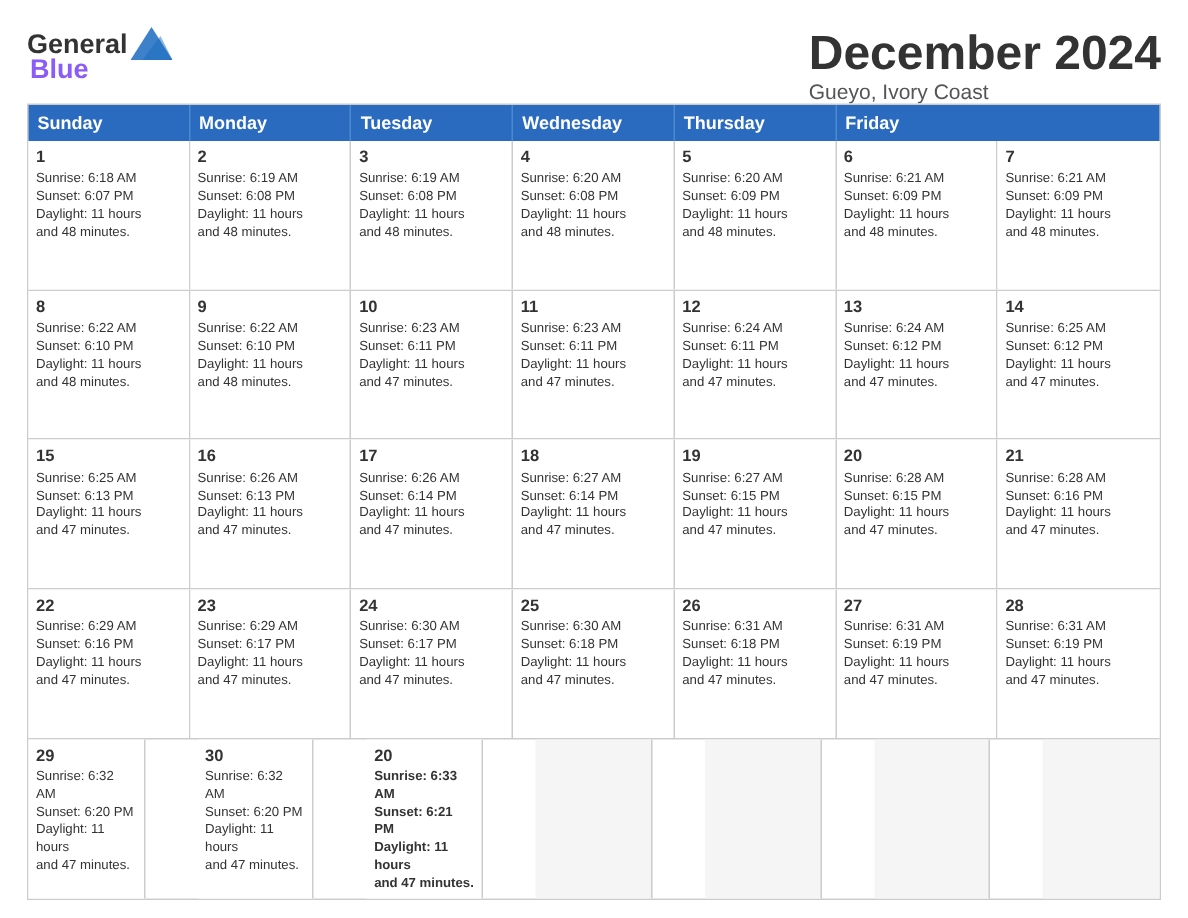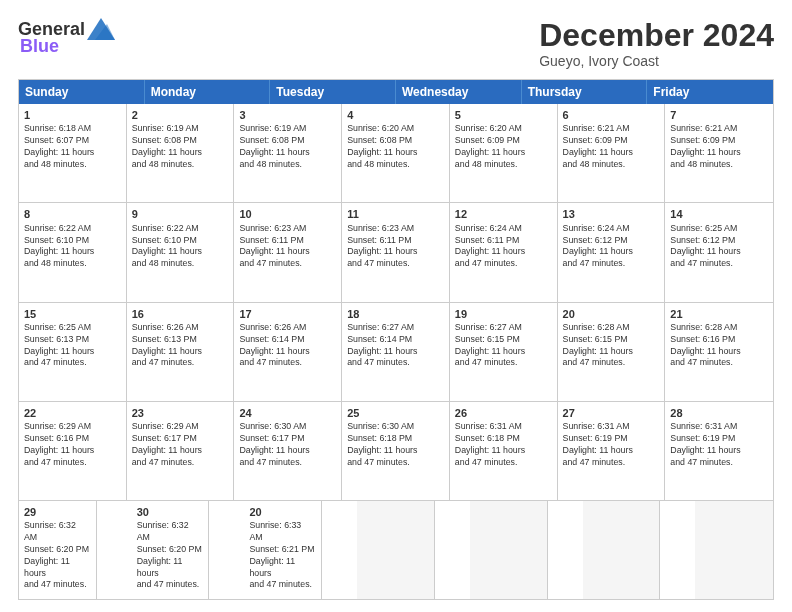--- a/index.html
+++ b/index.html
@@ -14,21 +14,20 @@
       width: 792px;
       height: 612px;
       padding: 18px 18px 12px 18px;
       display: flex;
       flex-direction: column;
     }
     .header {
       display: flex;
       justify-content: space-between;
       align-items: flex-start;
-      margin-bottom: 10px;
     }
     .logo {
       display: flex;
       flex-direction: column;
       align-items: flex-start;
     }
     .logo-text {
       display: flex;
       align-items: center;
       font-size: 18px;
@@ -57,21 +56,21 @@
       color: #555;
     }
     .calendar {
       flex: 1;
       display: flex;
       flex-direction: column;
       border: 1px solid #ccc;
     }
     .cal-header {
       display: grid;
-      grid-template-columns: repeat(6, 1fr);
+      grid-template-columns: repeat(7, 1fr);
       background: #2a6bbf;
     }
     .cal-header-cell {
       color: #fff;
       font-size: 12px;
       font-weight: bold;
       padding: 5px 6px;
       border-right: 1px solid #4a8bd0;
     }
     .cal-header-cell:last-child { border-right: none; }
@@ -355,21 +354,21 @@
           </div>
           <div class="cal-cell">
             <span class="day-num">30</span>
             <div class="cell-text" style="white-space: pre-line;">Sunrise: 6:32 AM
 Sunset: 6:20 PM
 Daylight: 11 hours
 and 47 minutes.</div>
           </div>
           <div class="cal-cell">
             <span class="day-num">20</span>
-            <div class="cell-text" style="white-space: pre-line;">Sunrise: 6:33 AM
+            <div class="cell-text" style="white-space: pre-line; font-weight: bold;">Sunrise: 6:33 AM
 Sunset: 6:21 PM
 Daylight: 11 hours
 and 47 minutes.</div>
           </div>
           <div class="cal-cell empty"></div>
           <div class="cal-cell empty"></div>
           <div class="cal-cell empty"></div>
           <div class="cal-cell empty"></div>
         </div>
       </div>

